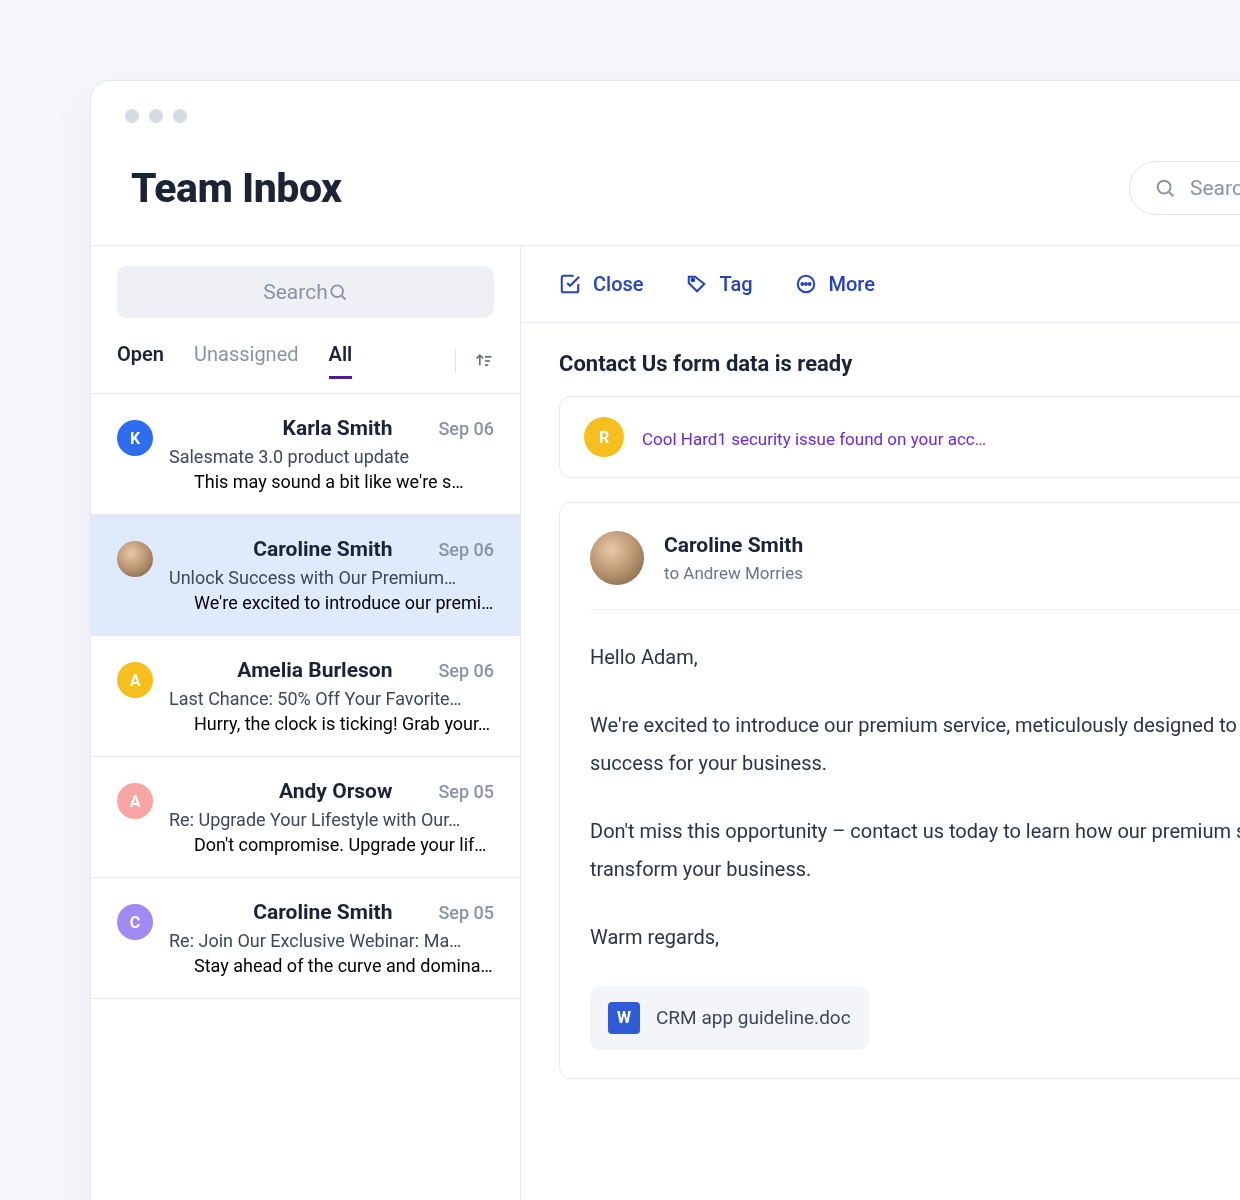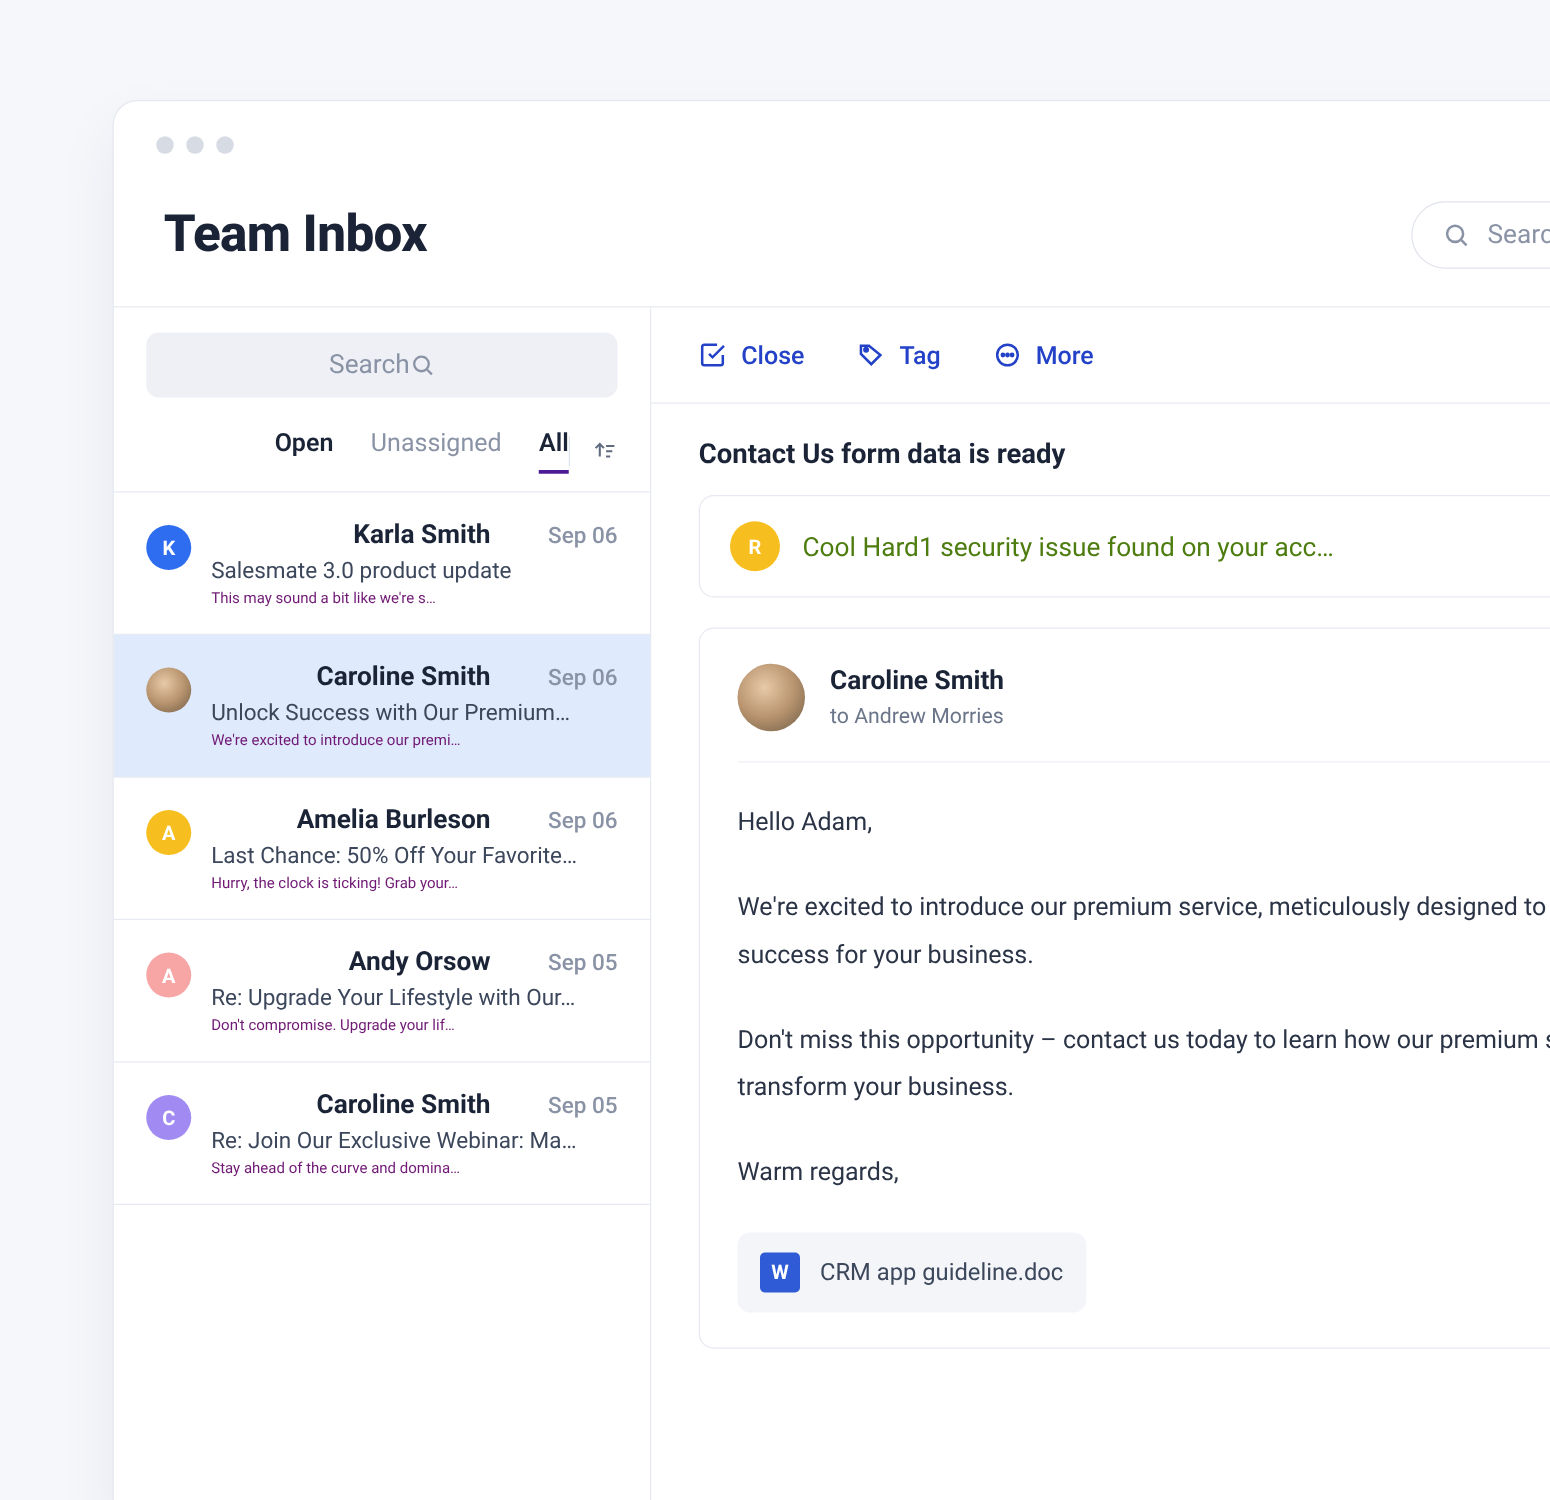--- a/index.html
+++ b/index.html
@@ -66,21 +66,21 @@
     justify-content: center;
     background: #eef0f5;
     border-radius: 10px;
     padding: 14px 18px;
     color: #8a93a6;
     font-size: 21px;
   }
   .tabs-row {
     display: flex;
     align-items: center;
-    justify-content: flex-end;
+    justify-content: space-between;
     padding: 24px 26px 14px 26px;
     border-bottom: 1px solid #e7eaf1;
   }
   .tabs { display: flex; gap: 30px; font-size: 20px; }
   .tab { color: #8a93a6; cursor: pointer; padding-bottom: 10px; }
   .tab.open { color: #1b2437; font-weight: 600; }
   .tab.all { color: #1b2437; font-weight: 600; border-bottom: 3px solid #4c1d95; }
   .sort-btn { color: #606b80; display:flex; align-items:center; border-left:1px solid #e0e4ed; padding-left:18px; height:24px;}
   .list { flex:1; overflow:hidden; }
   .email-item {
@@ -98,40 +98,40 @@
     flex-shrink:0; margin-top:4px;
   }
   .avatar.photo { background:#c9b89f; background-size:cover; background-position:center; }
   .avatar.photo.caroline { background: radial-gradient(circle at 40% 35%, #e8c9a8 0%, #b8946f 50%, #6b5a42 100%); }
   .av-k{background:#2f6df0;} .av-a{background:#f6bf1f;} .av-o{background:#f8a5a5;} .av-c{background:#a18bf2;}
   .item-body { flex:1; min-width:0; }
   .item-top { display:flex; justify-content:flex-end; align-items:baseline;gap:46px; }
   .sender { font-size:21px; font-weight:700; color:#1b2437; }
   .date { font-size:18px; color:#8a93a6; font-weight:500;}
   .subject { font-size:18px; color:#3c475c; margin-top:6px; white-space:nowrap; overflow:hidden; text-overflow:ellipsis; }
-  .preview { font-size:12px; color:#701a75; margin-top:4px; white-space:nowrap; overflow:hidden; text-overflow:ellipsis; }
+  .preview { font-size:18px; color:#000000; margin-top:4px; white-space:nowrap; overflow:hidden; text-overflow:ellipsis;margin-left:25px; }
   .main { flex:1; padding: 0; }
   .toolbar {
     display:flex; gap:42px; padding:26px 38px;
     border-bottom:1px solid #e7eaf1;
     font-size:20px; color:#2342c8; font-weight:500;
   }
   .tb-btn { display:flex; align-items:center; gap:12px; cursor:pointer; }
   .thread-title {
     padding: 28px 38px 20px 38px;
     font-size:22px; font-weight:700; color:#1b2437;
   }
   .related-card {
     margin: 0 38px 24px 38px;
     border:1px solid #e7eaf1; border-radius:12px;
     padding:20px 24px; display:flex; gap:18px; align-items:center;
   }
   .related-av { width:40px; height:40px; border-radius:50%; background:#f6bf1f; color:#fff; display:flex;align-items:center;justify-content:center; font-weight:700;}
   .related-title { font-size:20px; font-weight:700; color:#1b2437; }
-  .related-sub { font-size:21px; color:#4d7c0f; margin-top:4px;}
+  .related-sub { font-size:17px; color:#6d28d9; margin-top:4px;}
   .msg-card {
     margin: 0 38px;
     border:1px solid #e7eaf1; border-radius:12px;
     padding: 28px 30px;
   }
   .msg-header { display:flex; gap:20px; align-items:center; padding-bottom:24px; border-bottom:1px solid #eef0f5; }
   .msg-av { width:54px; height:54px; border-radius:50%; background: radial-gradient(circle at 40% 35%, #e8c9a8 0%, #b8946f 50%, #6b5a42 100%); }
   .msg-sender { font-size:21px; font-weight:700; color:#1b2437;}
   .msg-to { font-size:17px; color:#6b7589; margin-top:6px;}
   .msg-body { padding-top:28px; font-size:20px; line-height:1.9; color:#2b3446; }

